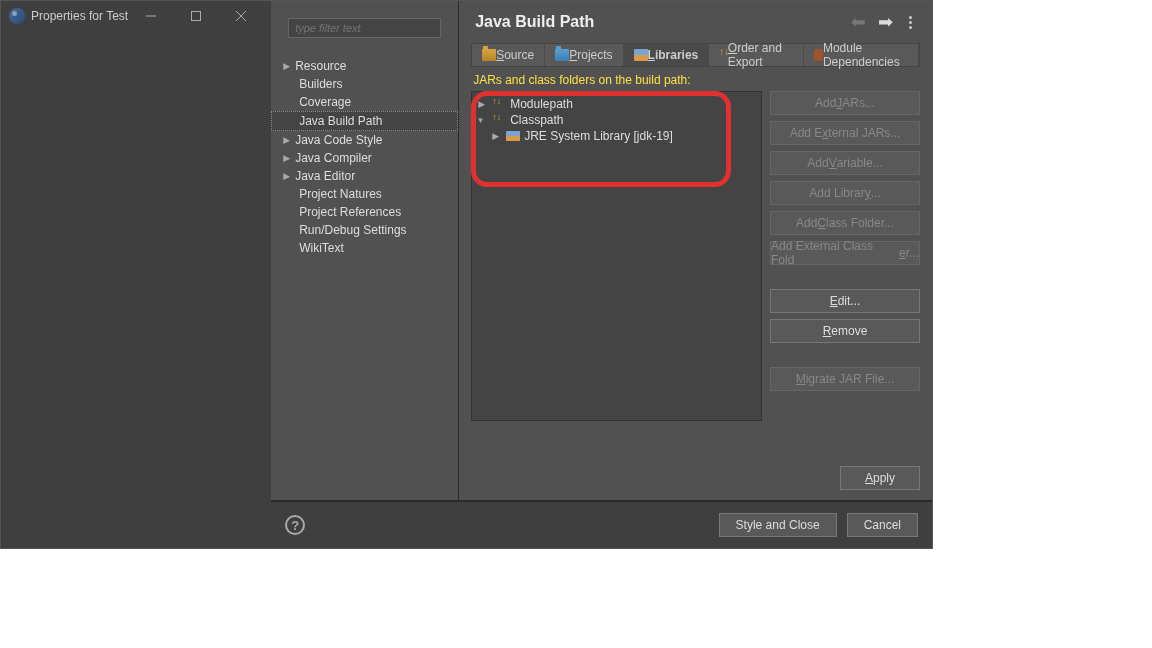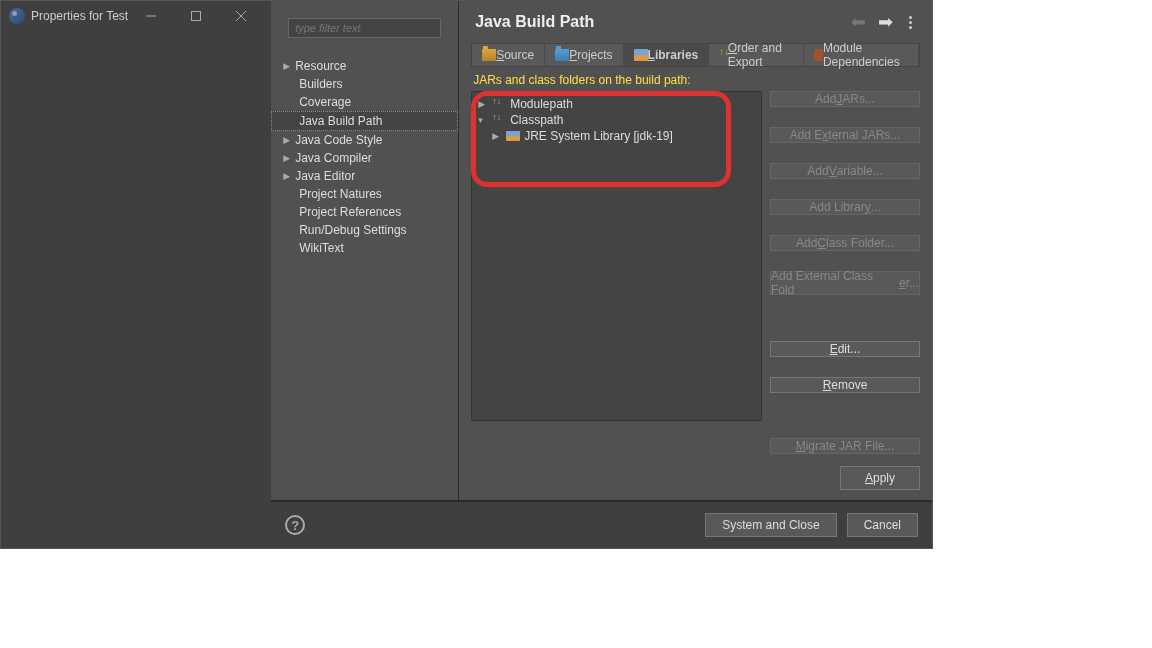--- a/index.html
+++ b/index.html
@@ -45,21 +45,21 @@
 .lib-area { flex: 1; display: flex; gap: 8px; min-height: 0; }
 .lib-tree-container { position: relative; flex: 1; }
 .lib-tree { width: 100%; height: 330px; background: #444; border: 1px solid #333; padding: 4px; font-size: 12px; color: #ddd; position: relative; }
 .lib-row { display: flex; align-items: center; padding: 1px 2px; gap: 4px; }
 .lib-row .caret { width: 10px; color: #aaa; font-size: 9px; }
 .lib-row.indent1 { padding-left: 16px; }
 .lib-icon-path { width: 14px; height: 10px; position: relative; }
 .lib-icon-path::before { content: "↑↓"; color: #d9a441; font-size: 9px; position: absolute; top: -3px; }
 .lib-icon-lib { width: 14px; height: 10px; background: linear-gradient(180deg, #7aa3d4 50%, #d99a4a 50%); border-radius: 1px; }
 .highlight-box { position: absolute; top: 0px; left: 0px; width: 260px; height: 96px; border: 5px solid #e03030; border-radius: 16px; pointer-events: none; }
-.button-col { width: 150px; display: flex; flex-direction: column; gap: 20px; }
+.button-col { width: 150px; display: flex; flex-direction: column; gap: 6px; }
 .side-btn { height: 24px; background: #595959; border: 1px solid #666; color: #888; font-size: 12px; display: flex; align-items: center; justify-content: center; cursor: pointer; }
 .side-btn.enabled { color: #ddd; border-color: #777; }
 .side-btn u { text-decoration: underline; }
 .spacer { height: 12px; }
 .apply-row { display: flex; justify-content: flex-end; padding: 12px 0 10px 0; }
 .apply-btn { width: 80px; height: 24px; background: #595959; border: 1px solid #777; color: #ddd; font-size: 12px; display: flex; align-items: center; justify-content: center; cursor: pointer; }
 .footer { height: 48px; background: #3f3f3f; border-top: 2px solid #2a2a2a; display: flex; align-items: center; padding: 0 14px; gap: 10px; }
 .help-icon { width: 20px; height: 20px; border: 2px solid #aaa; border-radius: 50%; color: #aaa; display: flex; align-items: center; justify-content: center; font-size: 13px; font-weight: bold; cursor: pointer; }
 .footer-spacer { flex: 1; }
 .footer-btn { padding: 4px 16px; background: #595959; border: 1px solid #777; color: #ddd; font-size: 12px; cursor: pointer; }
@@ -218,17 +218,17 @@
               <span><u>A</u>pply</span>
             </div>
         </div>
       </div>
 
     </div>
 
     <div class="footer">
       <div class="help-icon">?</div>
       <div class="footer-spacer"></div>
-      <div class="footer-btn"><span>System and Close</span></div>
+      <div class="footer-btn"><span>Style and Close</span></div>
       <div class="footer-btn"><span>Cancel</span></div>
     </div>
   </div>
 </div>
 
 </body></html>

